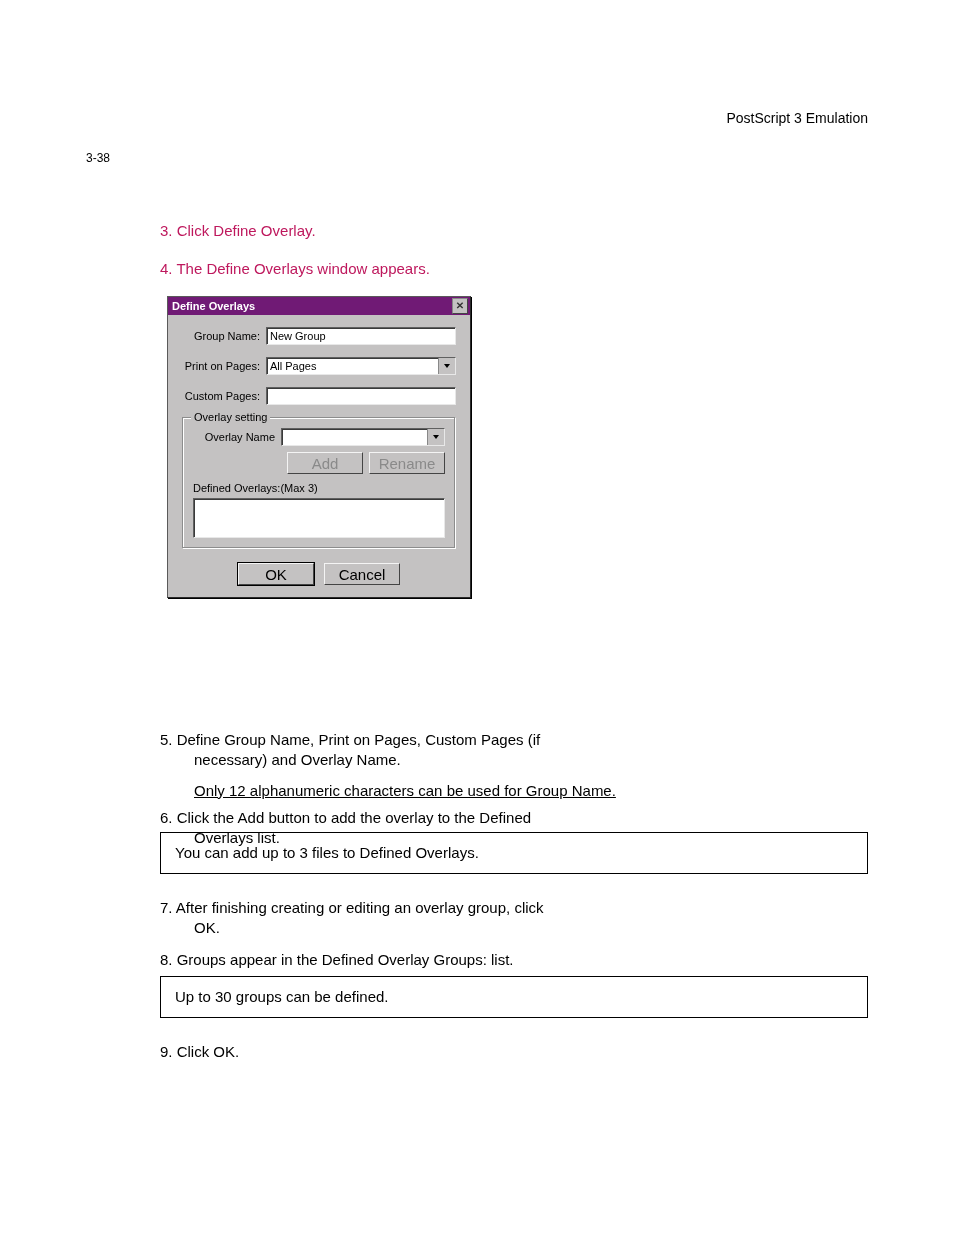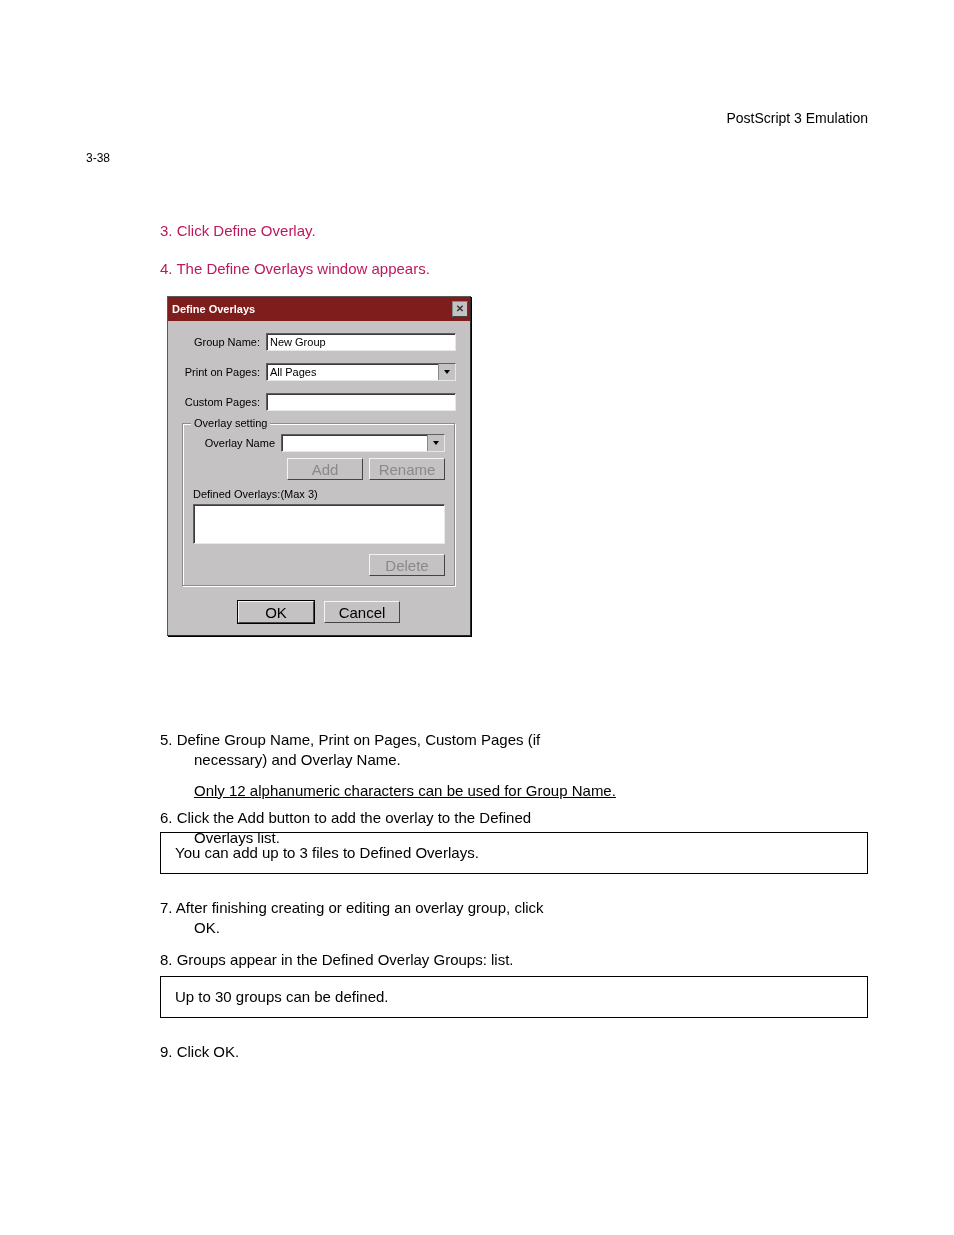--- a/index.html
+++ b/index.html
@@ -58,23 +58,23 @@
     border-right-color: #2a2a2a;
     border-bottom-color: #2a2a2a;
     box-shadow: 1px 1px 0 #000;
     font-family: Tahoma, "MS Sans Serif", Arial, sans-serif;
   }
 
   .titlebar {
     display: flex;
     align-items: center;
     justify-content: space-between;
-    background: #7f1d1d;
+    background: #701a75;
     color: #ffffff;
-    height: 24px;
+    height: 18px;
     padding: 0 2px 0 4px;
     font-size: 11px;
     font-weight: bold;
   }
 
   .titlebar .close {
     width: 14px;
     height: 14px;
     background: #c4c2c2;
     border: 1px solid #888;
@@ -302,23 +302,20 @@
         </div>
 
         <div class="btnrow">
           <div class="winbtn disabled">Add</div>
           <div class="winbtn disabled">Rename</div>
         </div>
 
         <div style="margin-top:8px;">Defined Overlays:(Max 3)</div>
         <div class="listbox"></div>
 
-        <div class="btnrow" style="margin-top:10px;">
-          <div class="winbtn disabled">Delete</div>
-        </div>
       </div>
 
       <div class="dialog-actions">
         <div class="winbtn default">OK</div>
         <div class="winbtn">Cancel</div>
       </div>
 
     </div>
   </div>
 

